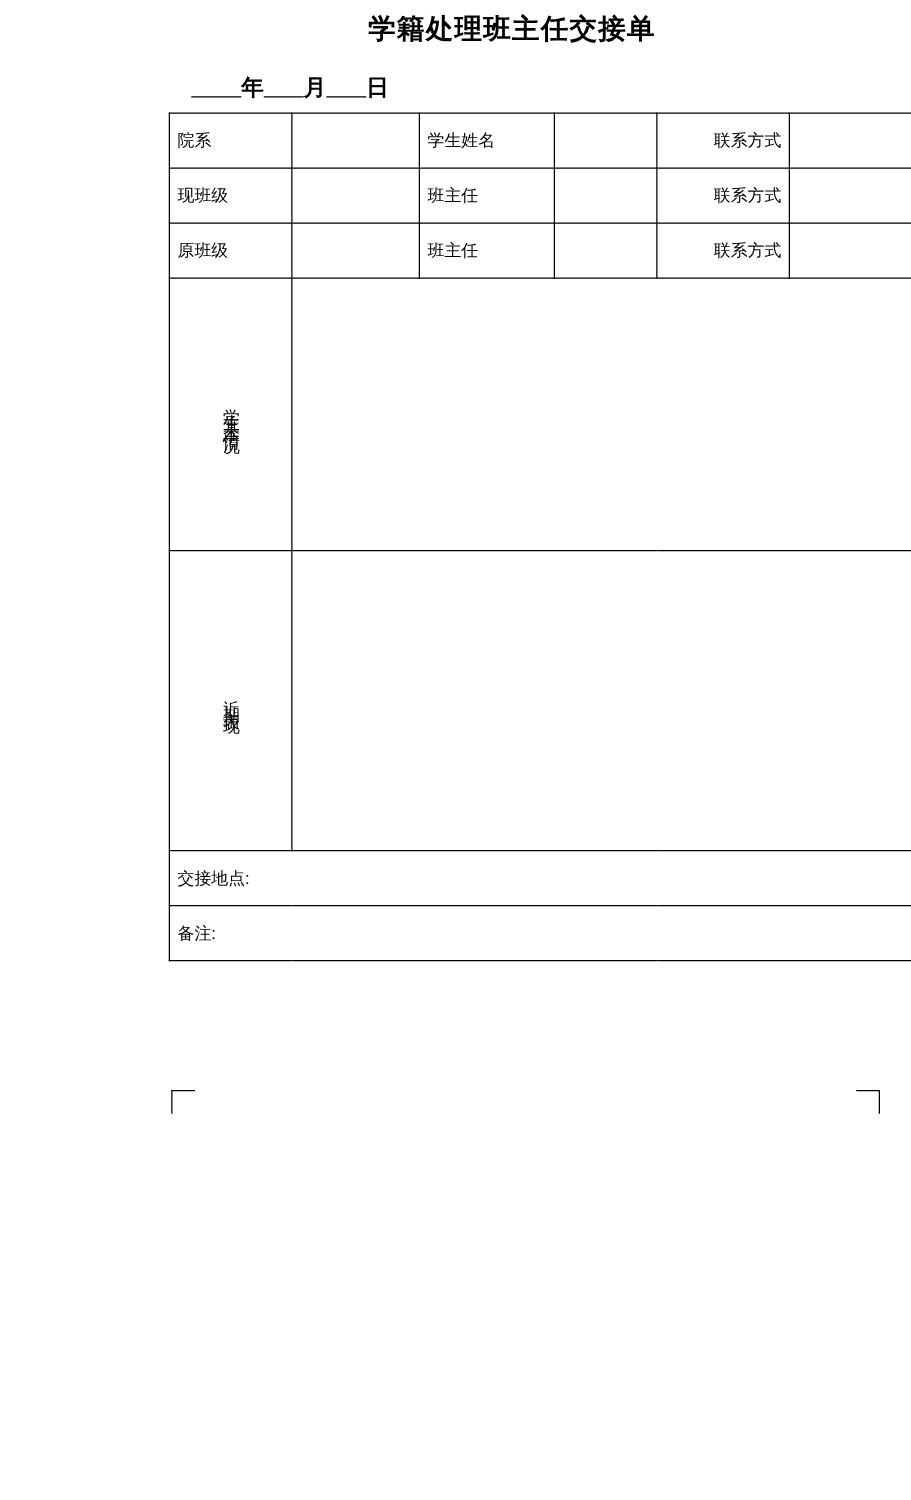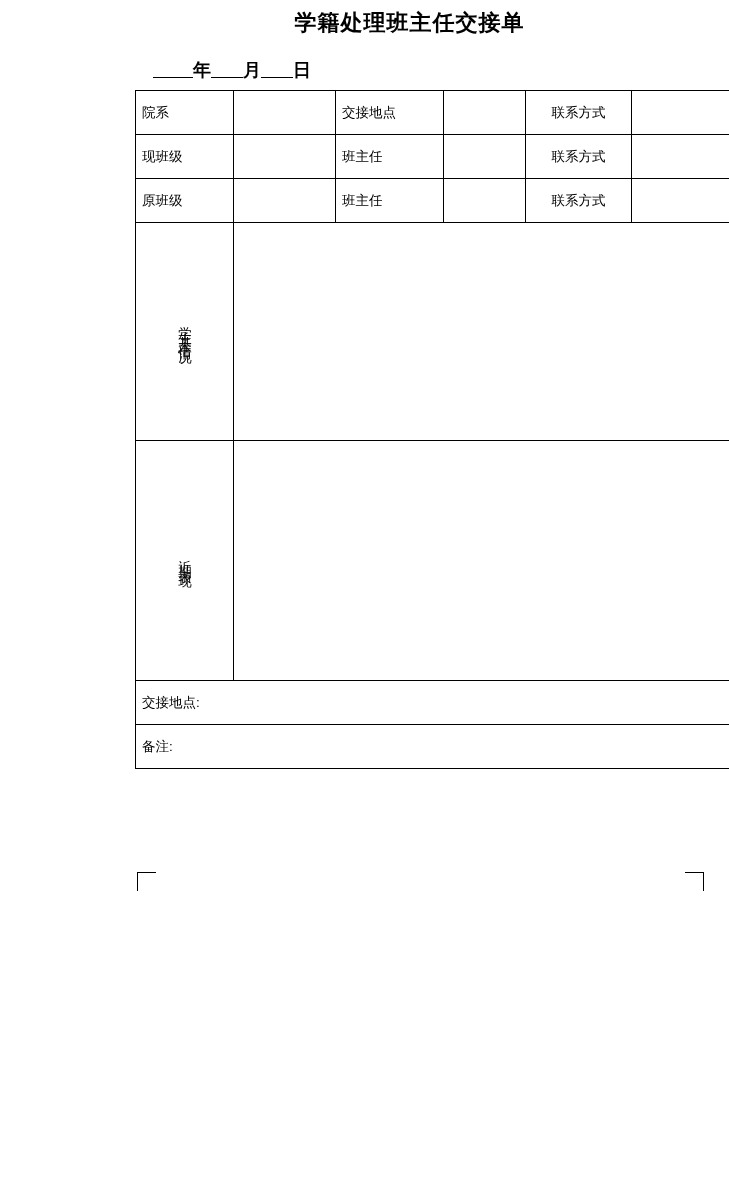--- a/index.html
+++ b/index.html
@@ -62,21 +62,21 @@
   table.form td {
     border: 1px solid #000000;
     font-size: 13.5px;
     padding: 0 6px;
     vertical-align: middle;
   }
   .lbl-center {
     text-align: left;
   }
   .lbl-left {
-    text-align: center;
+    text-align: right;
   }
   .row-h { height: 44px; }
   .cell-blank { }
 
   
   .vcell {
     text-align: center;
     vertical-align: middle;
     padding: 0;
   }
@@ -135,21 +135,21 @@
       <col style="width:102px">
       <col style="width:108px">
       <col style="width:82px">
       <col style="width:106px">
       <col style="width:104px">
     </colgroup>
     <tbody>
       <tr class="row-h">
         <td class="lbl-center">院系</td>
         <td class="cell-blank"></td>
-        <td class="lbl-center">交接地点</td>
+        <td class="lbl-center">学生姓名</td>
         <td class="cell-blank"></td>
         <td class="lbl-left">联系方式</td>
         <td class="cell-blank"></td>
       </tr>
       <tr class="row-h">
         <td class="lbl-center">现班级</td>
         <td class="cell-blank"></td>
         <td class="lbl-center">班主任</td>
         <td class="cell-blank"></td>
         <td class="lbl-left">联系方式</td>

